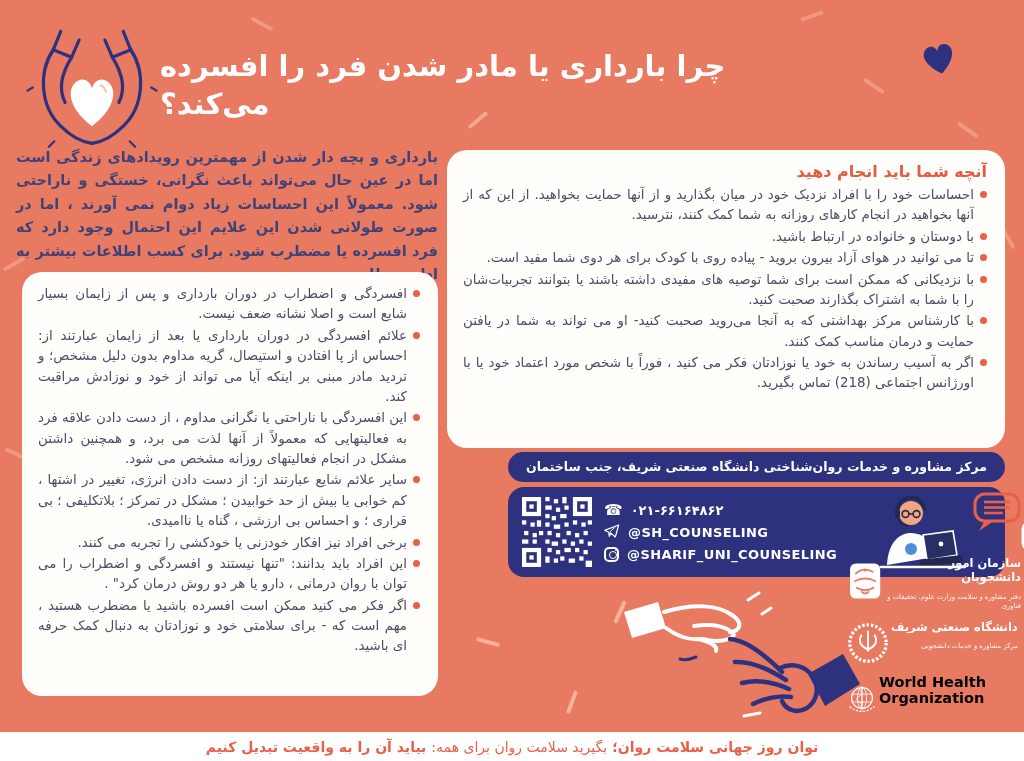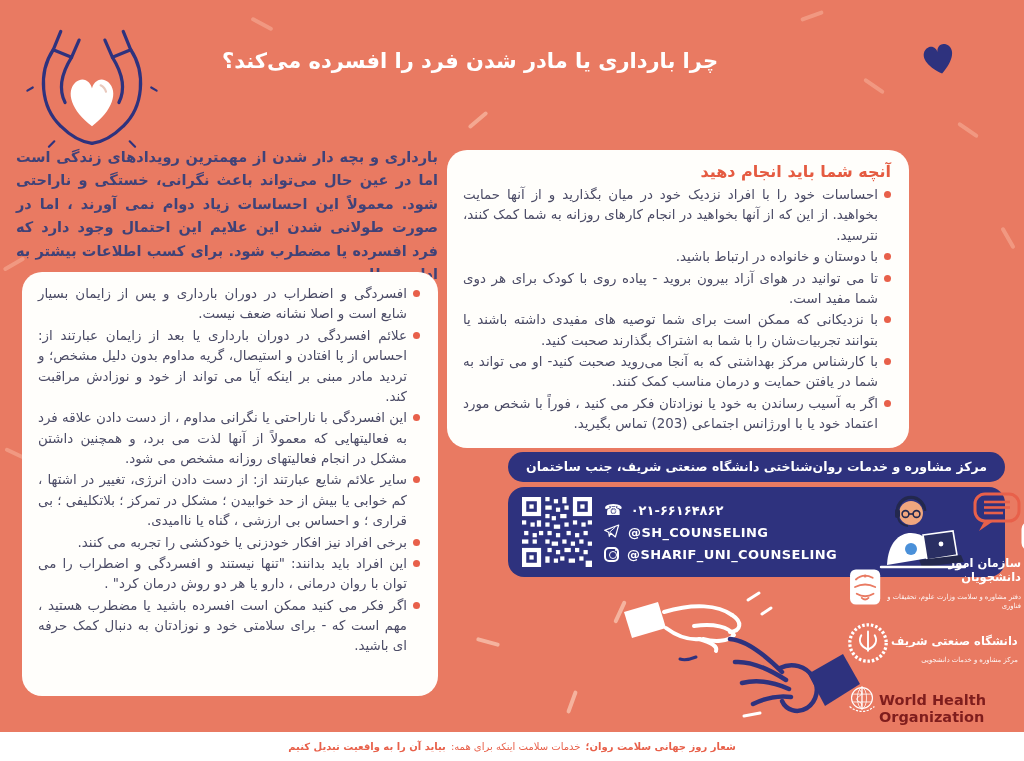--- a/index.html
+++ b/index.html
@@ -14,40 +14,40 @@
 
   
   .dash { position:absolute; width:24px; height:4px; border-radius:3px; background:#f2a08a; opacity:.8; }
 
   
   .hands-icon { position:absolute; left:22px; top:18px; width:140px; height:140px; }
 
   
   .title {
     position:absolute; left:160px; top:48px; width:620px;
-    direction:rtl; text-align:center;
-    color:#ffffff; font-size:21px; font-weight:bold; line-height:1.3;
+    direction:rtl; text-align:left;
+    color:#ffffff; font-size:29px; font-weight:bold; line-height:1.3;
   }
 
   .heart-tr { position:absolute; left:916px; top:36px; width:46px; height:46px; transform:rotate(-12deg); }
 
   
   .intro {
     position:absolute; left:16px; top:146px; width:422px;
     direction:rtl; text-align:justify;
     color:#3f4278; font-size:14.5px; font-weight:bold; line-height:1.62;
   }
 
   
   .card {
     position:absolute; background:#fffefb; border-radius:20px;
     direction:rtl; padding:12px 18px 10px 16px; overflow:hidden;
   }
   .card h2 { font-size:16px; font-weight:bold; margin-bottom:4px; }
-  .card-do { left:447px; top:150px; width:462px; height:298px; }
+  .card-do { left:447px; top:150px; width:558px; height:298px; }
   .card-do h2 { color:#e55b41; }
   .card-know { left:22px; top:272px; width:416px; height:424px; }
   .card-know h2 { color:#3f4278; }
   .card ul { list-style:none; direction:rtl; }
   .card li {
     position:relative; padding-right:13px; text-align:justify;
     color:#4c4c66; font-size:13.4px; line-height:1.52; margin-bottom:1px;
   }
   .card li .dot {
     position:absolute; right:0; top:6px; width:7px; height:7px;
@@ -79,33 +79,33 @@
   .agent-svg { position:absolute; right:46px; bottom:-2px; }
   .bubble-svg { position:absolute; right:-4px; top:-4px; }
   .chatheart-svg { position:absolute; right:-52px; top:24px; }
   .contact-right { position:relative; width:170px; height:100%; flex:0 0 auto; }
 
   
   .handshake { position:absolute; left:596px; top:582px; width:274px; height:152px; }
 
   
   .logos { position:absolute; left:845px; top:556px; width:176px; display:flex; flex-direction:column; gap:8px; }
-  .logo-row { display:flex; align-items:flex-end; }
+  .logo-row { display:flex; align-items:flex-start; }
   .logo-txt { direction:rtl; text-align:right; color:#fff; }
   .logo-title { font-size:11.5px; font-weight:bold; line-height:1.25; }
   .logo-sub { font-size:6.8px; line-height:1.4; opacity:.95;margin-top:8px; }
-  .who-name { color:#7f1d1d; font-size:14.5px; font-weight:bold; line-height:1.15; direction:ltr; text-align:left; }
+  .who-name { color:#000000; font-size:14.5px; font-weight:bold; line-height:1.15; direction:ltr; text-align:left; }
 
   
   .footer-bar {
     position:absolute; left:0; top:732px; width:1024px; height:29px;
     background:#ffffff; display:flex; align-items:center; justify-content:center;
     direction:rtl; gap:5px;
   }
-  .footer-bar span { color:#e8604a; font-size:10px; white-space:pre; }
+  .footer-bar span { color:#e8604a; font-size:14px; white-space:pre; }
   .f-bold { font-weight:bold; }
 </style>
 </head>
 <body>
 
 <div class="poster">
 
   <div class="dash" style="left:250px;top:22px;transform:rotate(28deg)"></div>
   <div class="dash" style="left:800px;top:14px;transform:rotate(-20deg)"></div>
   <div class="dash" style="left:862px;top:84px;transform:rotate(35deg)"></div>
@@ -149,21 +149,21 @@
   <p class="intro">بارداری و بچه دار شدن از مهمترین رویدادهای زندگی است اما در عین حال می‌تواند باعث نگرانی، خستگی و ناراحتی شود. معمولاً این احساسات زیاد دوام نمی آورند ، اما در صورت طولانی شدن این علایم این احتمال وجود دارد که فرد افسرده یا مضطرب شود. برای کسب اطلاعات بیشتر به ادامه مطلب بروید ...</p>
 
   <section class="card card-do">
     <h2>آنچه شما باید انجام دهید</h2>
     <ul>
         <li><span class="dot"></span><span>احساسات خود را با افراد نزدیک خود در میان بگذارید و از آنها حمایت بخواهید. از این که از آنها بخواهید در انجام کارهای روزانه به شما کمک کنند، نترسید.</span></li>
         <li><span class="dot"></span><span>با دوستان و خانواده در ارتباط باشید.</span></li>
         <li><span class="dot"></span><span>تا می توانید در هوای آزاد بیرون بروید - پیاده روی با کودک برای هر دوی شما مفید است.</span></li>
         <li><span class="dot"></span><span>با نزدیکانی که ممکن است برای شما توصیه های مفیدی داشته باشند یا بتوانند تجربیات‌شان را با شما به اشتراک بگذارند صحبت کنید.</span></li>
         <li><span class="dot"></span><span>با کارشناس مرکز بهداشتی که به آنجا می‌روید صحبت کنید- او می تواند به شما در یافتن حمایت و درمان مناسب کمک کنند.</span></li>
-        <li><span class="dot"></span><span>اگر به آسیب رساندن به خود یا نوزادتان فکر می کنید ، فوراً با شخص مورد اعتماد خود یا با اورژانس اجتماعی (203) تماس بگیرید.</span></li>
+        <li><span class="dot"></span><span>اگر به آسیب رساندن به خود یا نوزادتان فکر می کنید ، فوراً با شخص مورد اعتماد خود یا با اورژانس اجتماعی (218) تماس بگیرید.</span></li>
       </ul>
   </section>
 
   <section class="card card-know">
     <ul>
         <li><span class="dot"></span><span>افسردگی و اضطراب در دوران بارداری و پس از زایمان بسیار شایع است و اصلا نشانه ضعف نیست.</span></li>
         <li><span class="dot"></span><span>علائم افسردگی در دوران بارداری یا بعد از زایمان عبارتند از: احساس از پا افتادن و استیصال، گریه مداوم بدون دلیل مشخص؛ و تردید مادر مبنی بر اینکه آیا می تواند از خود و نوزادش مراقبت کند.</span></li>
         <li><span class="dot"></span><span>این افسردگی با ناراحتی یا نگرانی مداوم ، از دست دادن علاقه فرد به فعالیتهایی که معمولاً از آنها لذت می برد، و همچنین داشتن مشکل در انجام فعالیتهای روزانه مشخص می شود.</span></li>
         <li><span class="dot"></span><span>سایر علائم شایع عبارتند از: از دست دادن انرژی، تغییر در اشتها ، کم خوابی یا بیش از حد خوابیدن ؛ مشکل در تمرکز ؛ بلاتکلیفی ؛ بی قراری ؛ و احساس بی ارزشی ، گناه یا ناامیدی.</span></li>
         <li><span class="dot"></span><span>برخی افراد نیز افکار خودزنی یا خودکشی را تجربه می کنند.</span></li>
@@ -350,18 +350,18 @@
         <line x1="10.5" y1="29" x2="41.5" y2="29" stroke="#ffffff" stroke-width="1.2"></line>
         <line x1="26" y1="5" x2="26" y2="41" stroke="#ffffff" stroke-width="2"></line>
         <path d="M22,11 q8,4 0,9 q-8,5 0,9 q6,3 2,7" fill="none" stroke="#ffffff" stroke-width="1.4"></path>
         <path d="M7,36 q19,15 38,0" fill="none" stroke="#ffffff" stroke-width="2" stroke-dasharray="3.4,2.2"></path>
       </svg>
       <div class="who-name">World Health Organization</div>
     </div>
   </div>
 
   <footer class="footer-bar">
-    <span class="f-bold">شعار روز جهانی سلامت روان؛</span>
-    <span>خدمات سلامت اینکه برای همه:</span>
+    <span class="f-bold">توان روز جهانی سلامت روان؛</span>
+    <span>بگیرید سلامت روان برای همه:</span>
     <span class="f-bold">بیاید آن را به واقعیت تبدیل کنیم</span>
   </footer>
 
 </div>
 
 </body></html>

